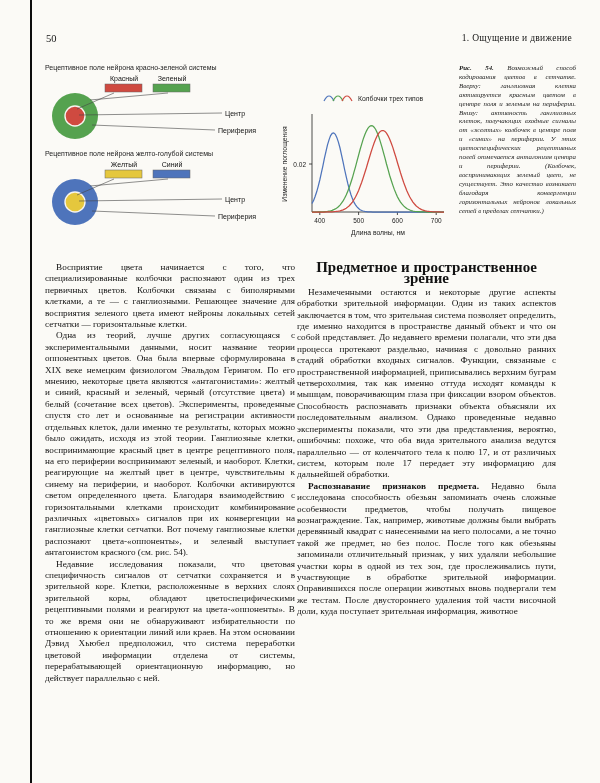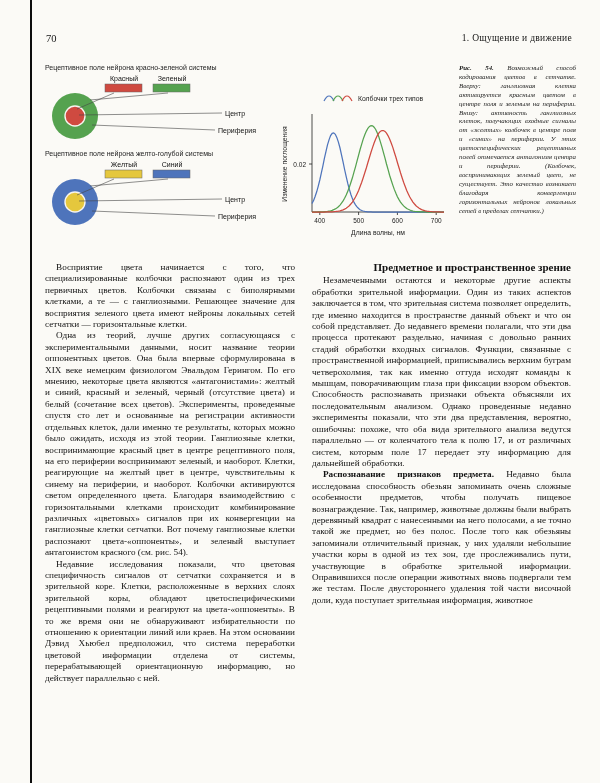--- a/index.html
+++ b/index.html
@@ -27,33 +27,33 @@
   .curve { fill:none; stroke-width:1.25; }
 
   
   .caption { position:absolute; left:459px; top:64px; width:117px;
              font-size:6.9px; line-height:8.9px; font-style:italic;
              text-align:justify; color:#1b1b1b; }
   .caption b { font-weight:bold; }
 
   
   .columns { position:absolute; left:45px; top:262px; width:526px; height:516px;
-             display:flex; gap:17px; overflow:hidden; }
+             display:flex; gap:2px; overflow:hidden; }
   .col { font-size:9.2px; line-height:11.4px; text-align:justify; color:#121212; }
   .col-left  { width:250px; }
   .col-right { width:259px; }
   .col p { text-indent:11px; margin:0; }
-  .col-heading { font-size:11px; font-weight:bold; text-align:right; margin:0 0 2px 0; }
+  .col-heading { font-size:15px; font-weight:bold; text-align:center; margin:0 0 2px 0; }
 </style>
 </head>
 <body>
 
 <div class="page">
   <div class="spine"></div>
-  <div class="pagenum">70</div>
+  <div class="pagenum">50</div>
   <div class="runhead">1. Ощущение и движение</div>
 
   <div class="diagrams">
     <div class="diag-title">Рецептивное поле нейрона красно-зеленой системы</div>
     <svg class="diag" width="234" height="72" viewBox="0 0 234 72">
       <circle cx="30" cy="43" r="23" fill="#55a24f"></circle>
       <circle cx="30" cy="43" r="10" stroke="#f6f4ef" stroke-width="1.4" fill="#cf4a40"></circle>
       <text x="79" y="8" text-anchor="middle" class="dt">Красный</text>
       <rect x="60" y="11" width="37" height="8" stroke="#666" stroke-width="0.5" fill="#cf4a40"></rect>
       <text x="127" y="8" text-anchor="middle" class="dt">Зеленый</text>

